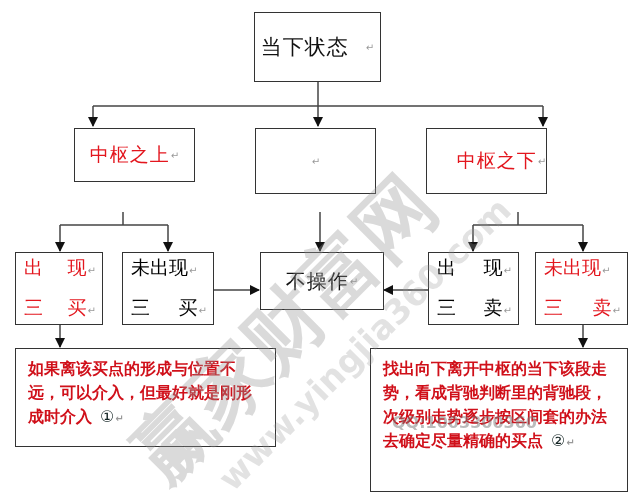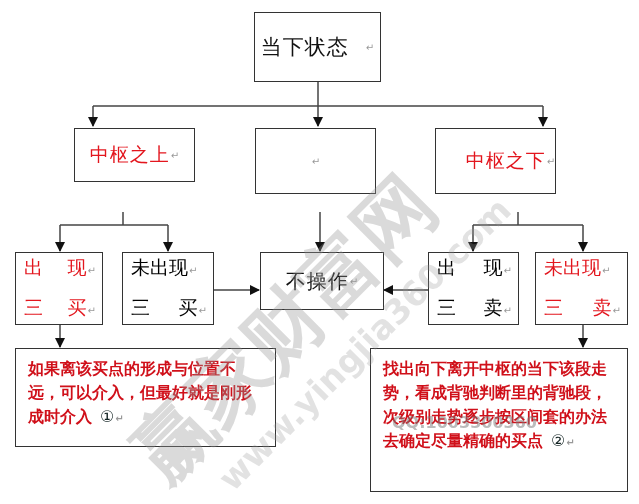--- a/index.html
+++ b/index.html
@@ -61,21 +61,21 @@
     <span class="pm">↵</span>
 </div>
 
 <div class="box" style="left:74px; top:128px; width:121px; height:54px;">
   <span class="lbl red">中枢之上</span>
     <span class="pm">↵</span>
 </div>
 <div class="box" style="left:255px; top:128px; width:121px; height:66px;">
     <span class="pm">↵</span>
 </div>
-<div class="box" style="left:435px; top:128px; width:121px; height:66px;padding-left:30px;">
+<div class="box" style="left:426px; top:128px; width:121px; height:66px;padding-left:30px;">
   <span class="lbl red">中枢之下</span>
     <span class="pm">↵</span>
 </div>
 
 <div class="box two" style="left:15px; top:252px; width:88px; height:73px;">
   <div class="row red">
     <span>出</span>
     <span><span>现</span><span class="pm">↵</span></span>
   </div>
   <div class="row red">

